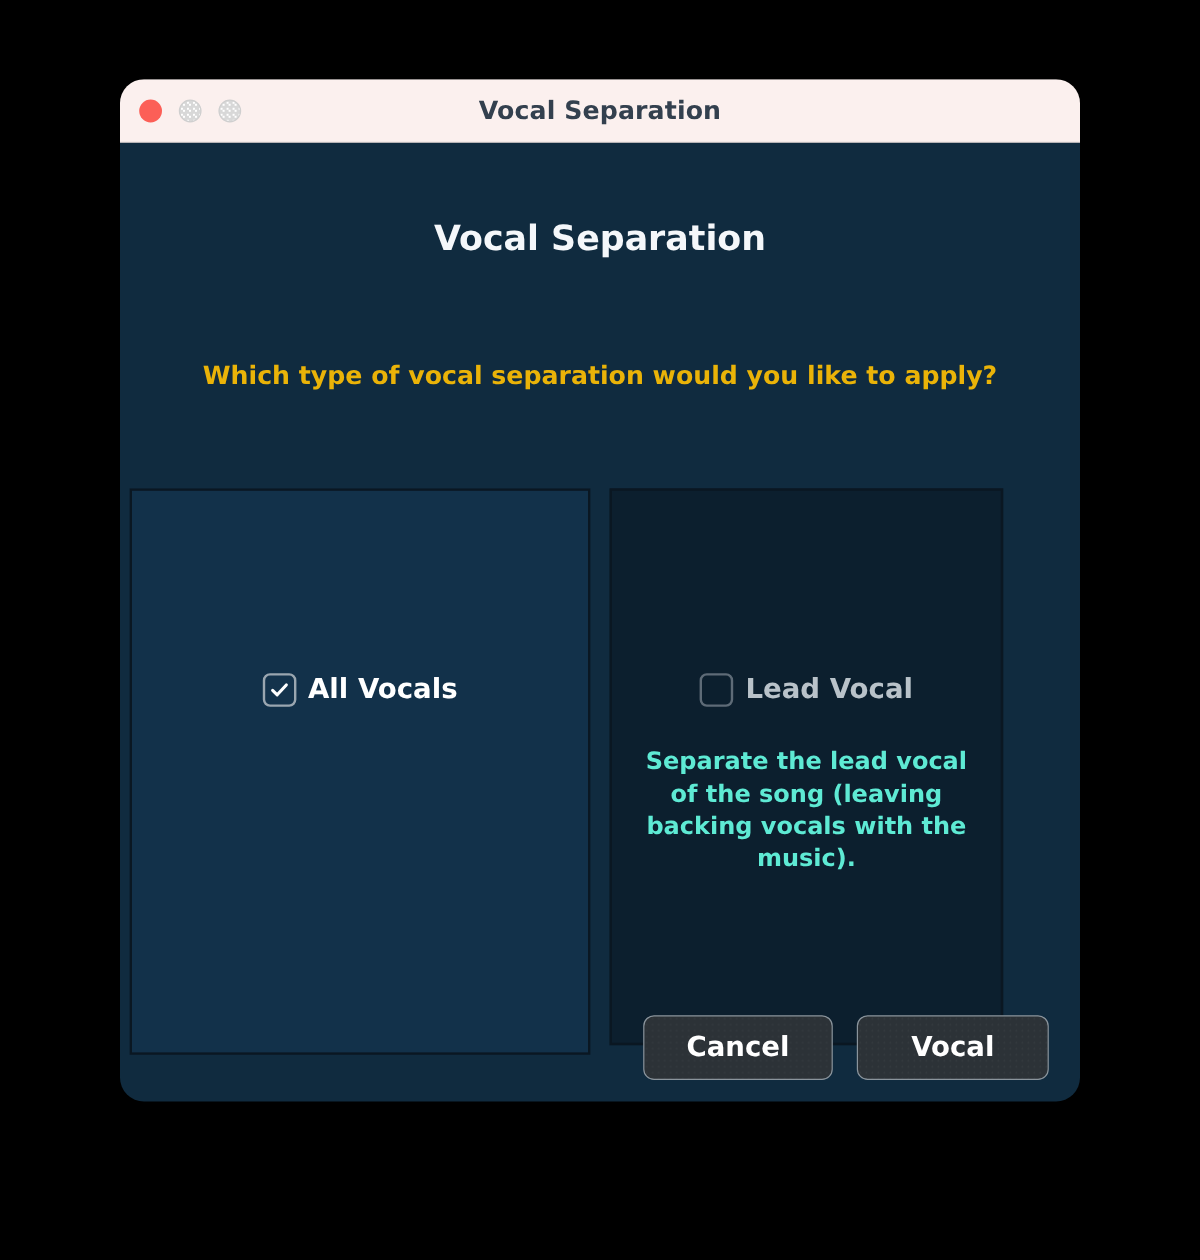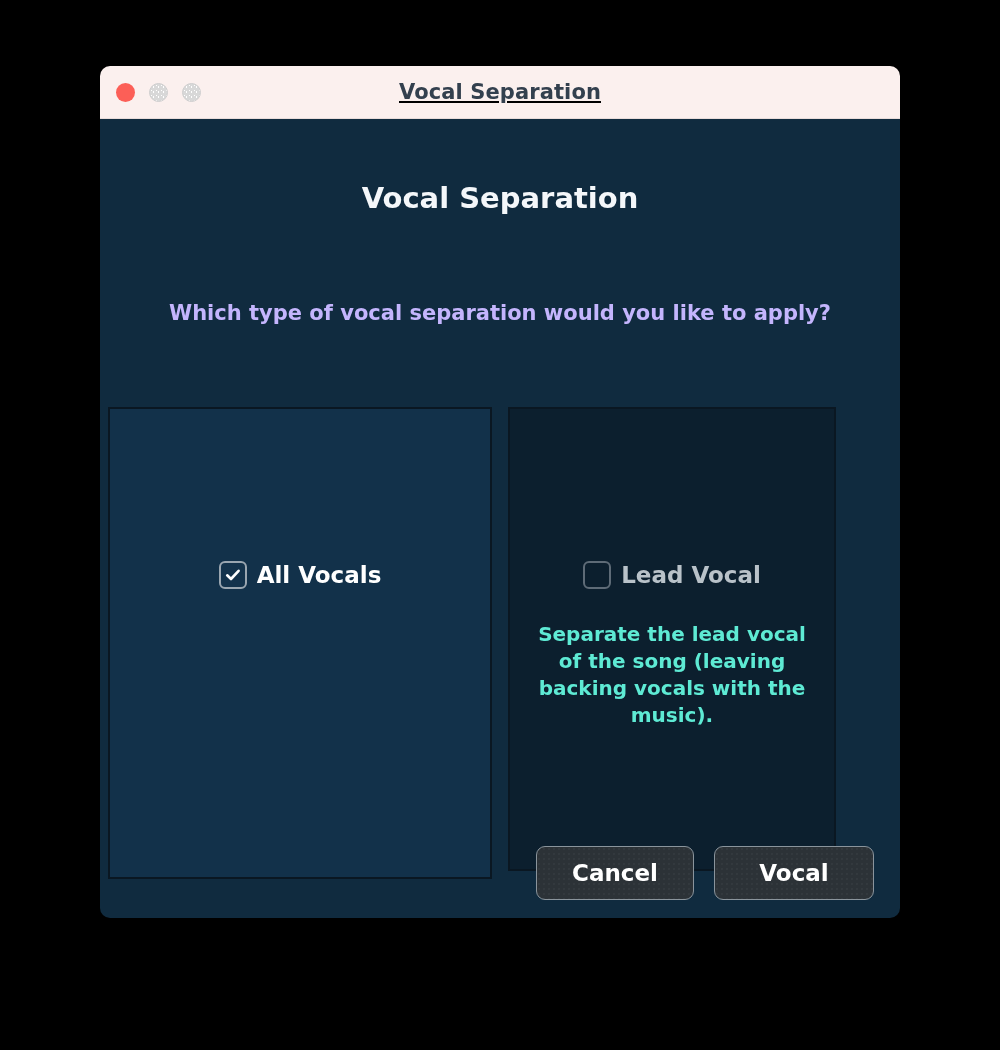--- a/index.html
+++ b/index.html
@@ -21,24 +21,23 @@
     background: #000000;
   }
 
   
   #window {
     position: absolute;
     left: 100px;
     top: 66px;
     width: 800px;
     height: 852px;
-    border-radius: 10px;
+    border-radius: 20px;
     overflow: hidden;
     box-shadow: 0 6px 26px rgba(0,0,0,0.85);
-    text-decoration: underline;
   }
 
   
   #titlebar {
     position: relative;
     height: 52px;
     background: #fbf0ee;
     display: flex;
     align-items: center;
     border-bottom: 1px solid #e8dcda;
@@ -98,21 +97,21 @@
     font-size: 29px;
     font-weight: 600;
   }
 
   #dialog-question {
     position: absolute;
     left: 0;
     top: 182px;
     width: 100%;
     text-align: center;
-    color: #c4b5fd;
+    color: #eab308;
     font-size: 21px;
     font-weight: 600;
   }
 
   
   .panel {
     position: absolute;
     top: 288px;
     box-sizing: border-box;
     border: 2px solid #0a1722;

